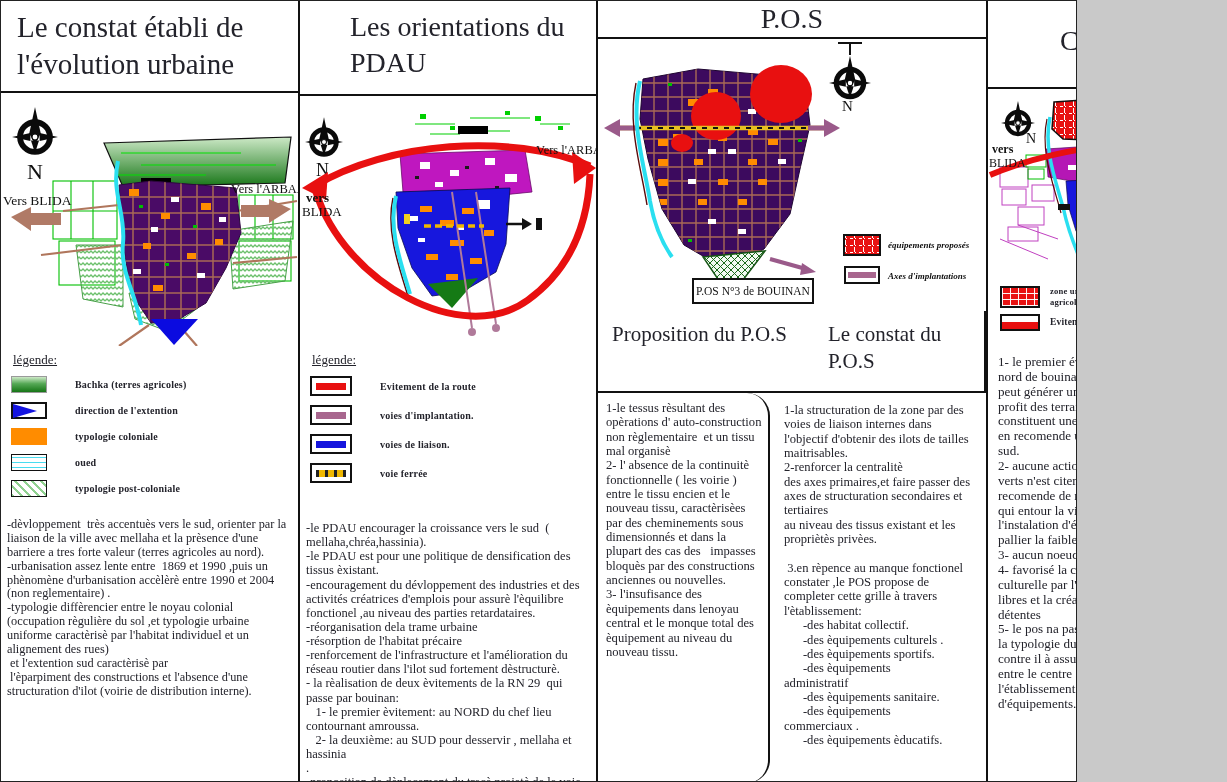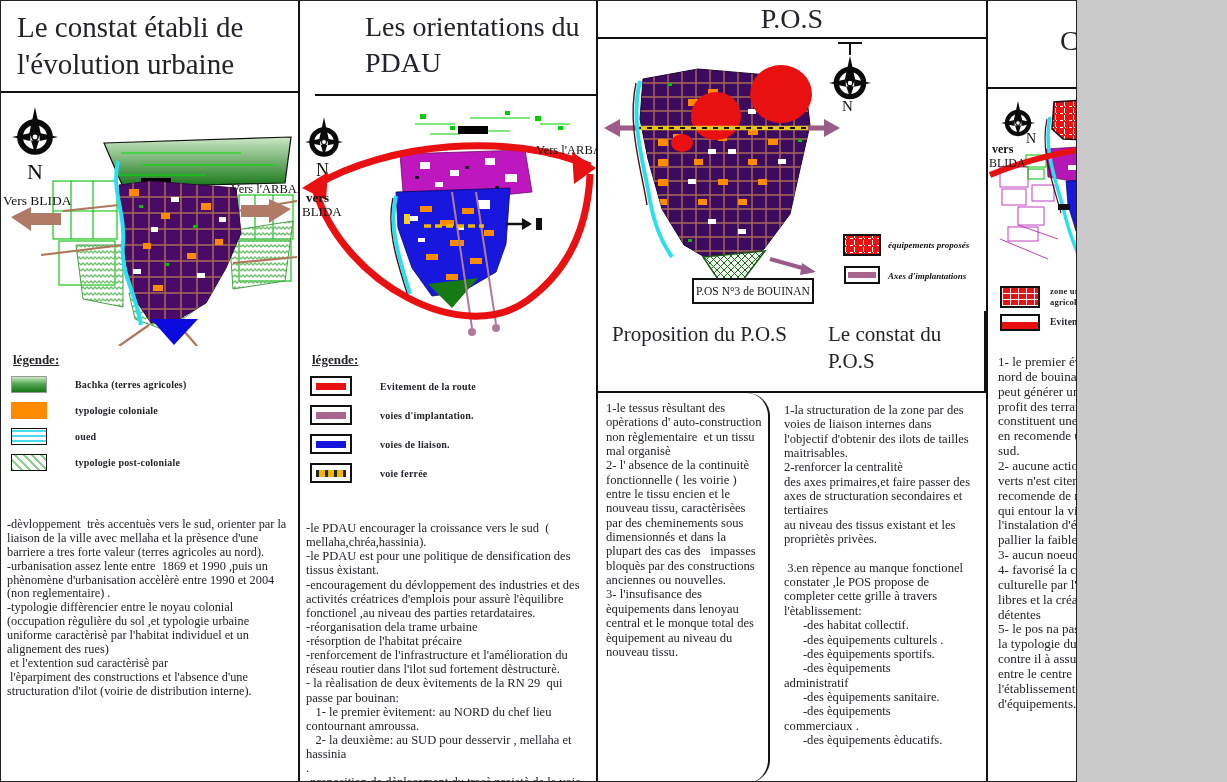--- a/index.html
+++ b/index.html
@@ -6,27 +6,27 @@
   *{box-sizing:border-box;}
   .poster{width:1077px;height:782px;background:#fff;border:1px solid #222;display:flex;
           font-family:"Liberation Serif",serif;color:#23232b;position:relative;overflow:hidden;}
   .col{position:relative;height:100%;}
   .col1{width:299px;border-right:2px solid #111;}
   .col2{width:298px;border-right:2px solid #111;}
   .col3{width:390px;border-right:2px solid #111;}
   .col4{width:238px;}
   .ttl{font-size:29px;line-height:1.28;padding:8px 4px 0 16px;}
   .ttl1{height:92px;border-bottom:2px solid #111;}
-  .ttl2{height:95px;border-bottom:2px solid #111;padding-left:50px;font-size:28px;margin-left:15px;}
+  .ttl2{height:95px;border-bottom:2px solid #111;padding-left:50px;font-size:28px;}
   .ttl3{height:38px;border-bottom:2px solid #111;text-align:center;font-size:28px;padding:2px 0 0 0;}
   .ttl4{height:88px;border-bottom:2px solid #111;text-align:center;font-size:28px;padding-top:24px;}
   .mapsec{position:relative;background:#fff;}
   .mapsec svg{display:block;}
   .legsec{padding:4px 0 0 10px;}
-  .legtitle{font-weight:bold;text-decoration:underline;font-size:13px;margin:2px 0 8px 2px;}
+  .legtitle{font-weight:normal;text-decoration:underline;font-size:13px;margin:2px 0 8px 2px;}
   .legrow{display:flex;align-items:center;margin-bottom:9px;}
   .legrow .lab{font-weight:bold;font-size:10px;margin-left:28px;letter-spacing:.2px;}
   .sw{width:36px;height:17px;flex:none;}
   .sw-agri{background:linear-gradient(180deg,#cde9c7 0%,#55a855 45%,#167516 100%);border:1px solid #9a9a9a;}
   .sw-box{background:#fff;border:2px solid #111;display:flex;align-items:center;justify-content:center;}
   .sw-tri{width:0;height:0;border-top:7px solid transparent;border-bottom:7px solid transparent;border-left:24px solid #1414e0;margin-right:auto;}
   .sw-orange{background:#ff8c00;}
   .sw-zig{border:1px solid #111;background:repeating-linear-gradient(45deg,#8fd08f 0 2px,#fff 2px 6px);}
   .sw-wave{border:1px solid #111;background:repeating-linear-gradient(0deg,#fff 0 2px,#49dcf0 2px 3.5px,#fff 3.5px 5px);}
   .bar{height:7px;width:80%;}
@@ -155,20 +155,26 @@
         <text x="230" y="100" font-size="12.5">Vers l'ARBAA</text>
         <polygon points="150,226 197,226 173,252" fill="#0b0be0"></polygon>
       </svg>
     </div>
 
     <div class="legsec" style="height:167px;">
       <div class="legtitle">légende:</div>
       <div class="legrow">
         <span class="sw sw-agri"></span>
         <span class="lab">Bachka (terres agricoles)</span>
+      </div>
+      <div class="legrow">
+        <span class="sw sw-box">
+            <span class="sw-tri"></span>
+          </span>
+        <span class="lab">direction de l'extention</span>
       </div>
       <div class="legrow">
         <span class="sw sw-orange"></span>
         <span class="lab">typologie coloniale</span>
       </div>
       <div class="legrow">
         <span class="sw sw-wave"></span>
         <span class="lab">oued</span>
       </div>
       <div class="legrow">

